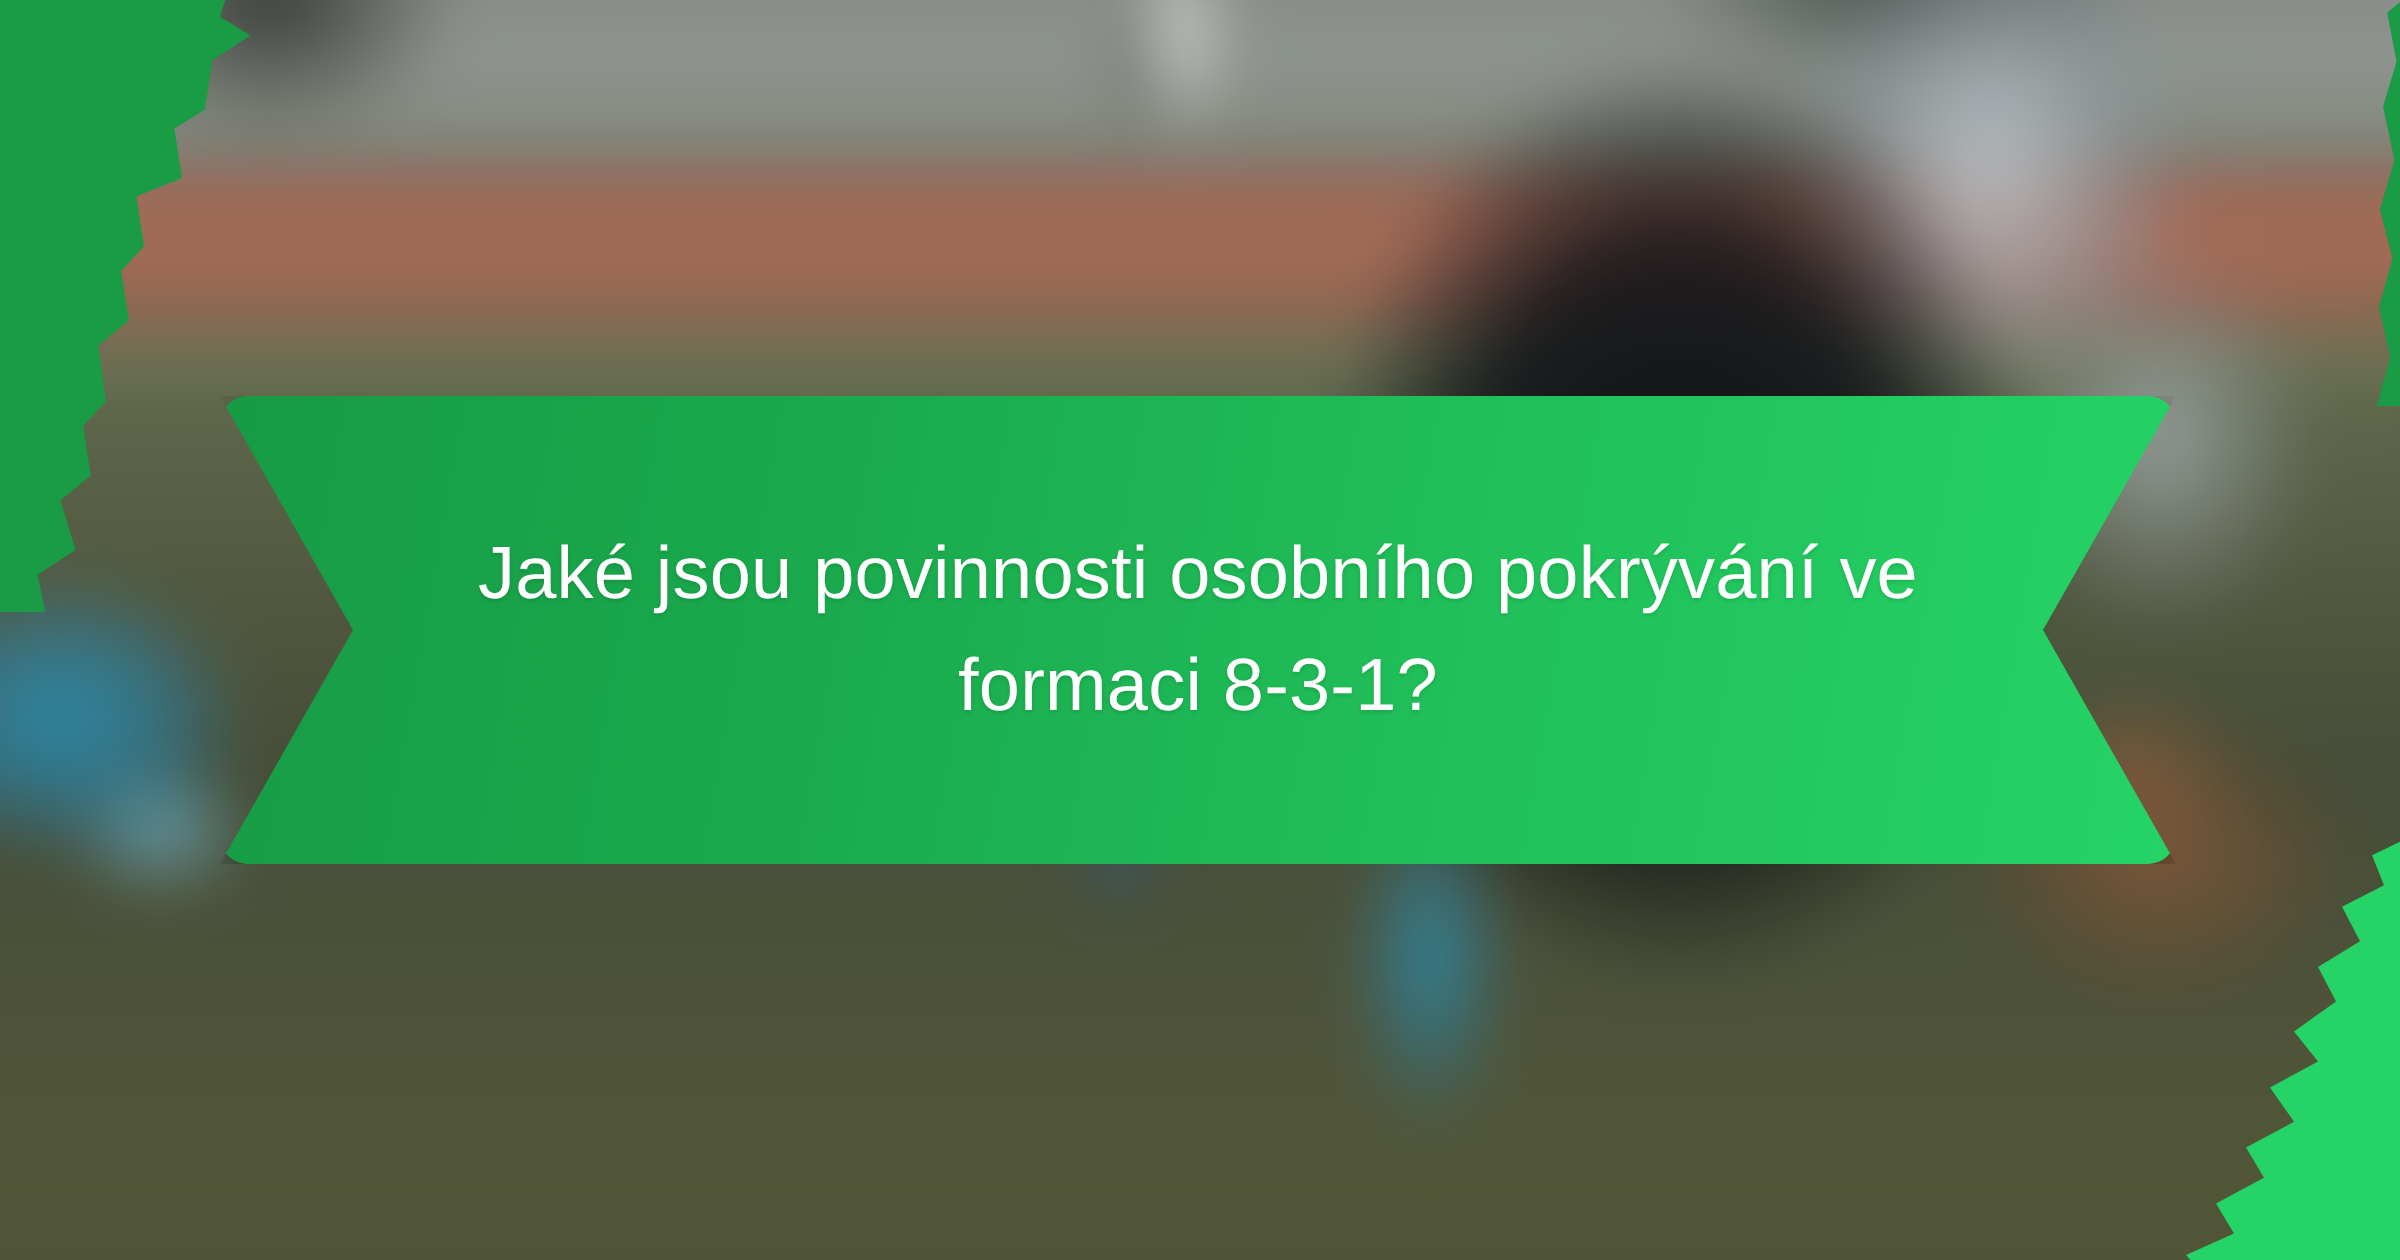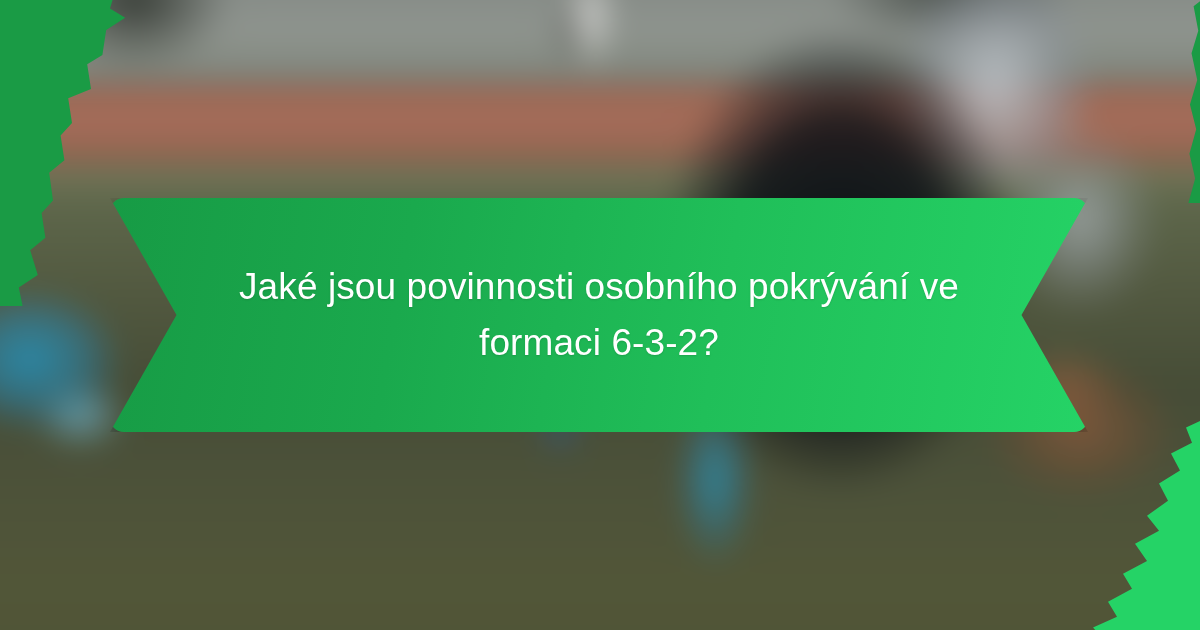--- a/index.html
+++ b/index.html
@@ -136,17 +136,17 @@
 <div class="card">
 
   <div class="photo" aria-label="blurred-sports-field-photo"></div>
 
   <div class="tear tear-tl"></div>
   <div class="tear tear-tr"></div>
   <div class="tear tear-br"></div>
 
   <div class="banner">
     <div class="banner-inner">
-      <div class="headline">Jaké jsou povinnosti osobního pokrývání ve formaci 6-3-2?</div>
+      <div class="headline">Jaké jsou povinnosti osobního pokrývání ve formaci 8-3-1?</div>
     </div>
   </div>
 
 </div>
 
 </body></html>

